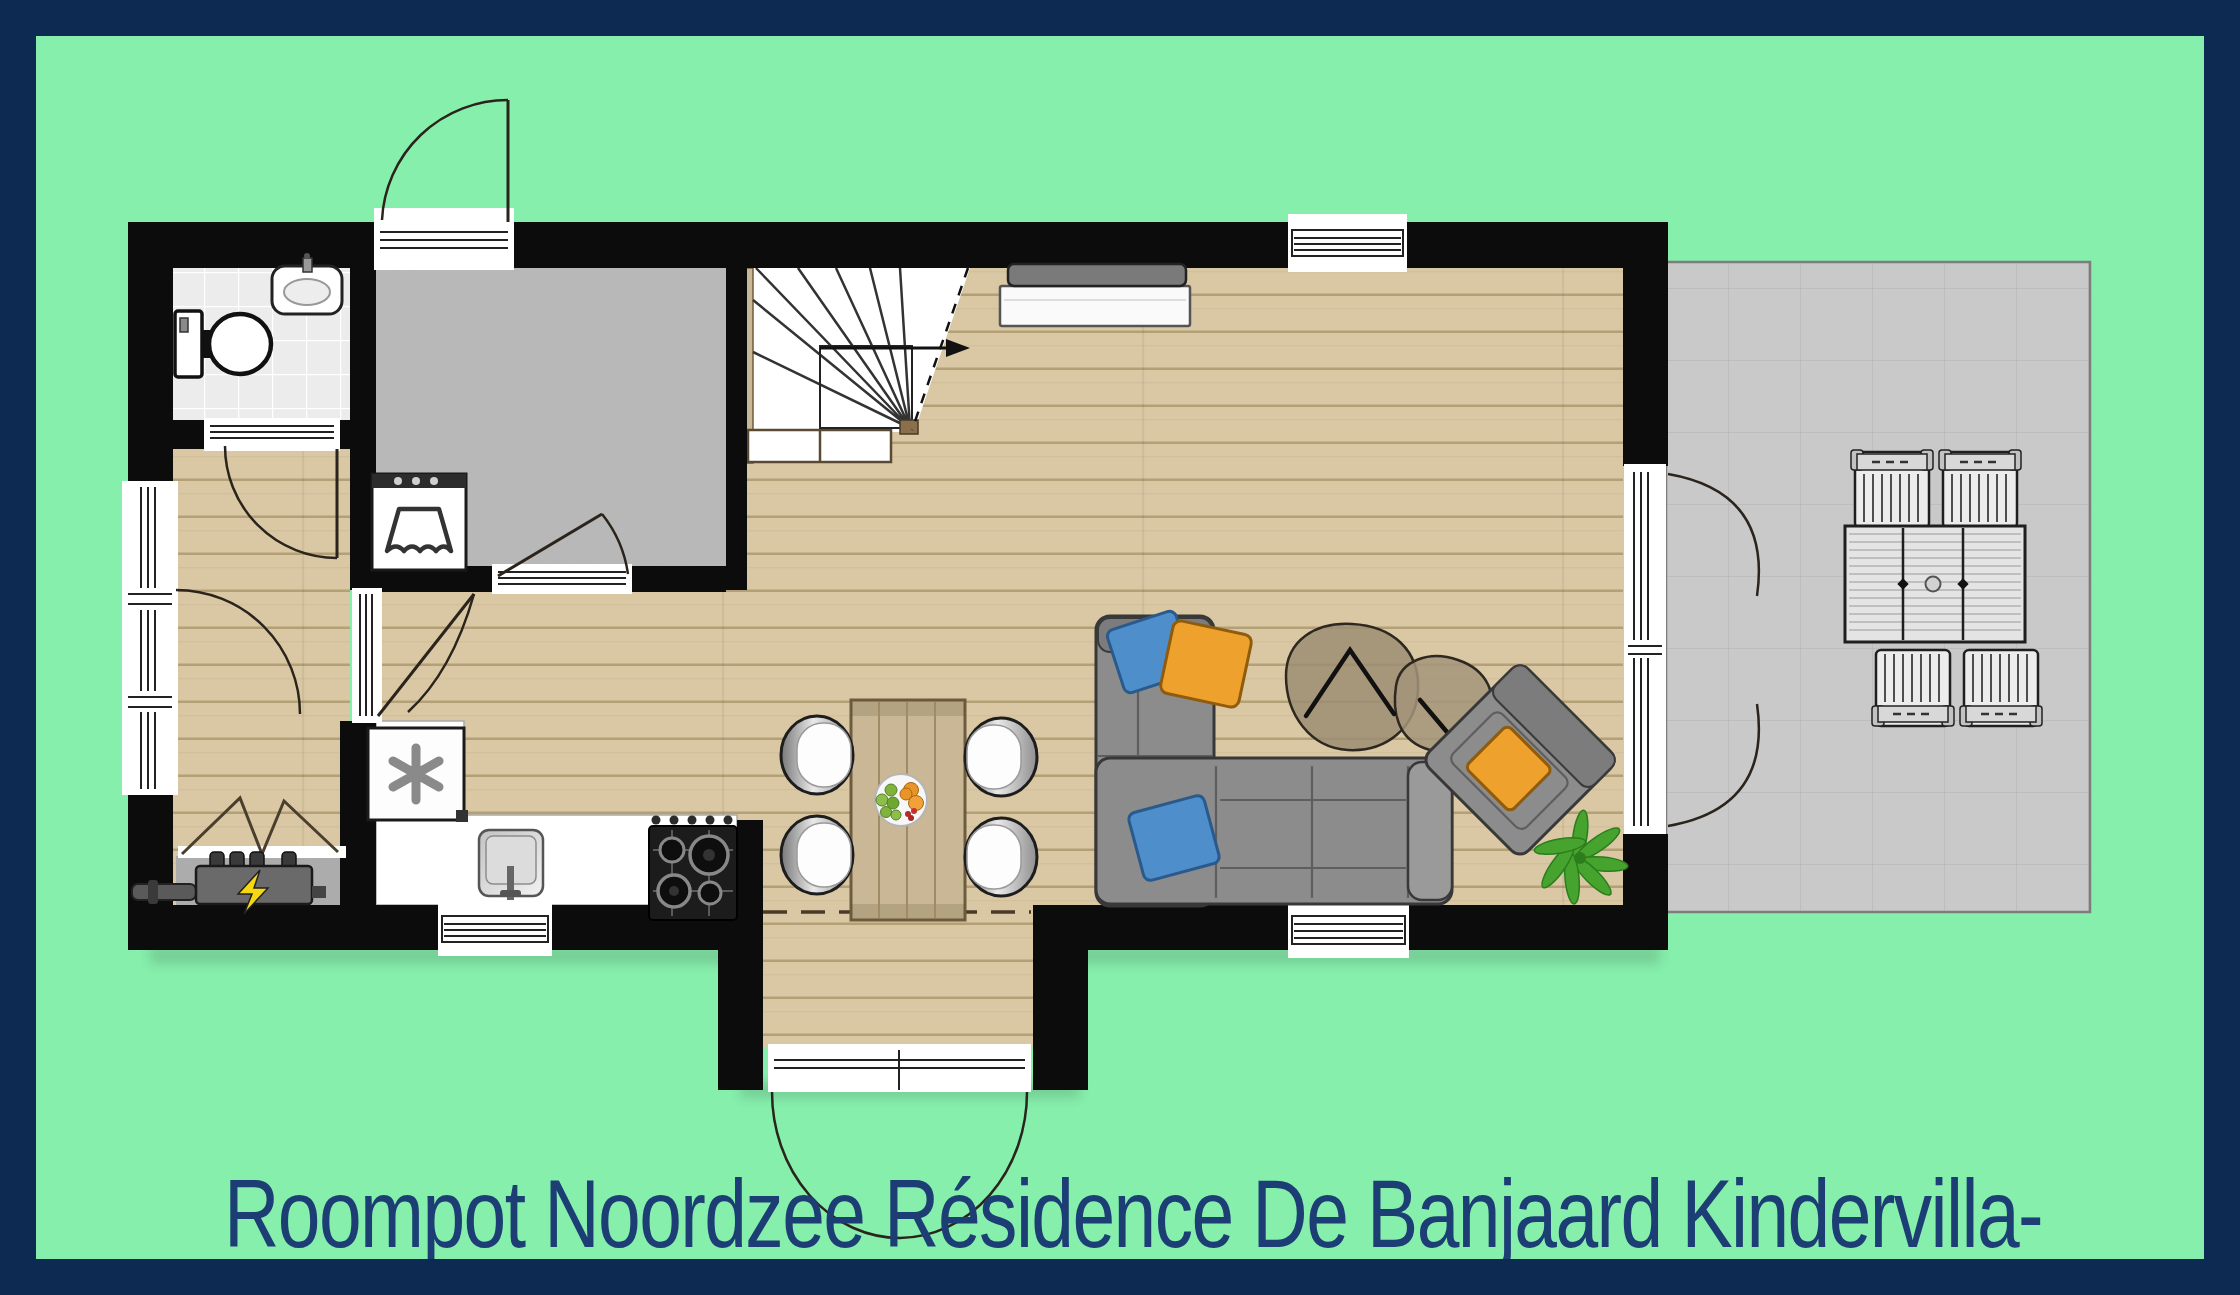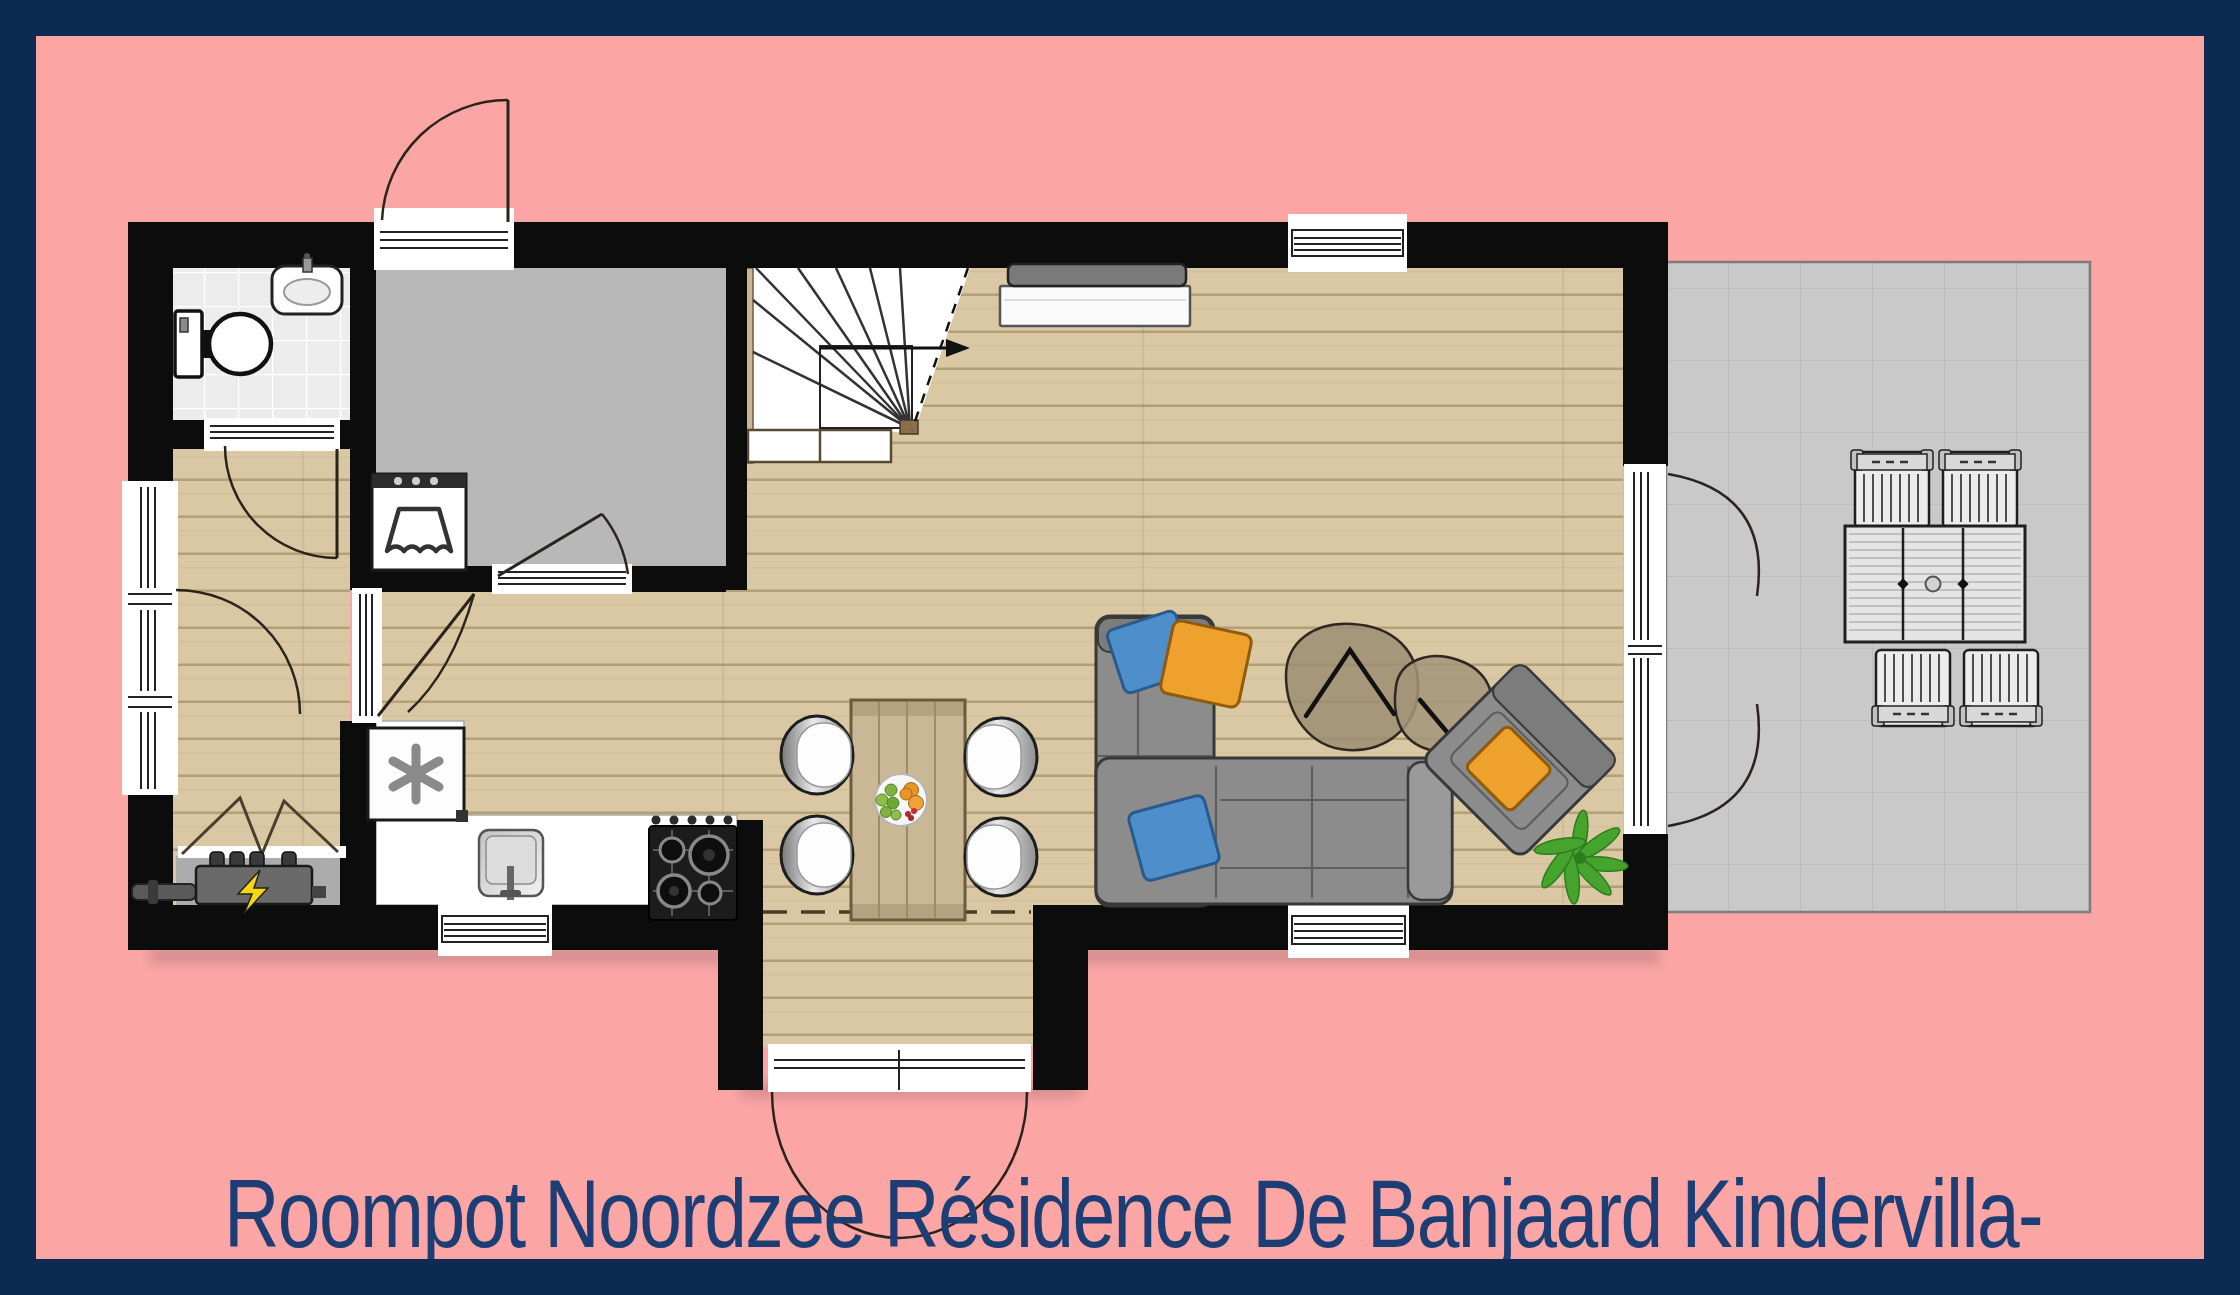--- a/index.html
+++ b/index.html
@@ -1,18 +1,18 @@
 <!DOCTYPE html>
 <html style="--border_navy: #0d2a52; --caption_navy: #1c3e74; --wall_black: #0c0c0c; --wood_floor: #d9c8a3; --wood_line: #b3a077; --gray_room_floor: #b9b9b9; --terrace_gray: #c9c9c9; --terrace_line: #bababa; --bath_tile: #ececec; --sofa_gray: #8c8c8c; --pillow_blue: #4d8ecb; --pillow_orange: #efa12d; --plant_green: #46a32e; --table_wood: #c9b795; --bolt_yellow: #f5d712;"><head>
 <meta charset="utf-8">
 <style>
   html,body{margin:0;padding:0;background:#666;}
   .frame{
     position:relative;width:2240px;height:1295px;box-sizing:border-box;
-    background:#fca5a5;border:36px solid var(--border_navy,#0d2a52);
+    background:#86efac;border:36px solid var(--border_navy,#0d2a52);
     font-family:"Liberation Sans",sans-serif;overflow:hidden;
   }
   .plan-svg{position:absolute;left:-36px;top:-36px;width:2240px;height:1295px;}
   .caption{
     position:absolute;left:-36px;top:1128px;width:2240px;text-align:center;
     font-size:96px;font-weight:400;letter-spacing:-2px;line-height:1.05;
     color:var(--caption_navy,#1c3e74);transform:scaleX(0.8);transform-origin:50% 50%;
     white-space:nowrap;
   }
   .wall{fill:var(--wall_black,#0c0c0c);}

